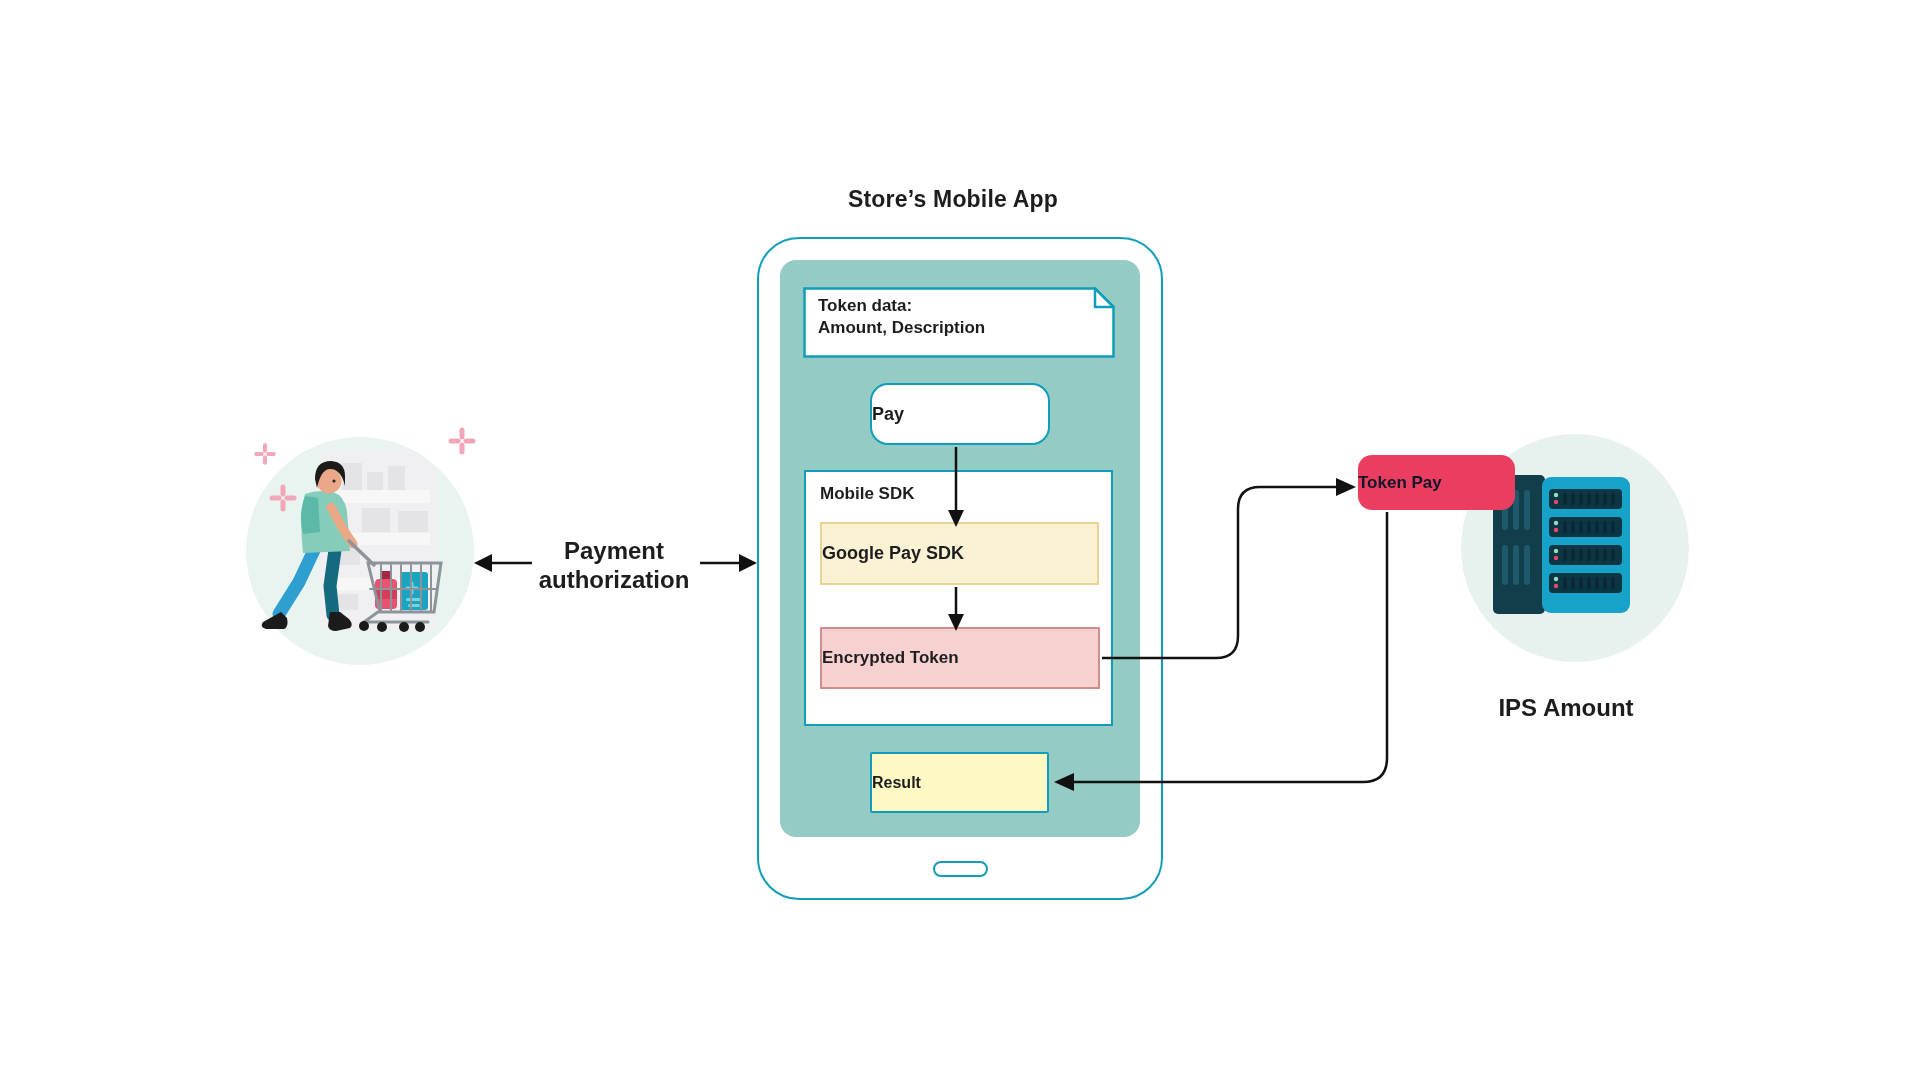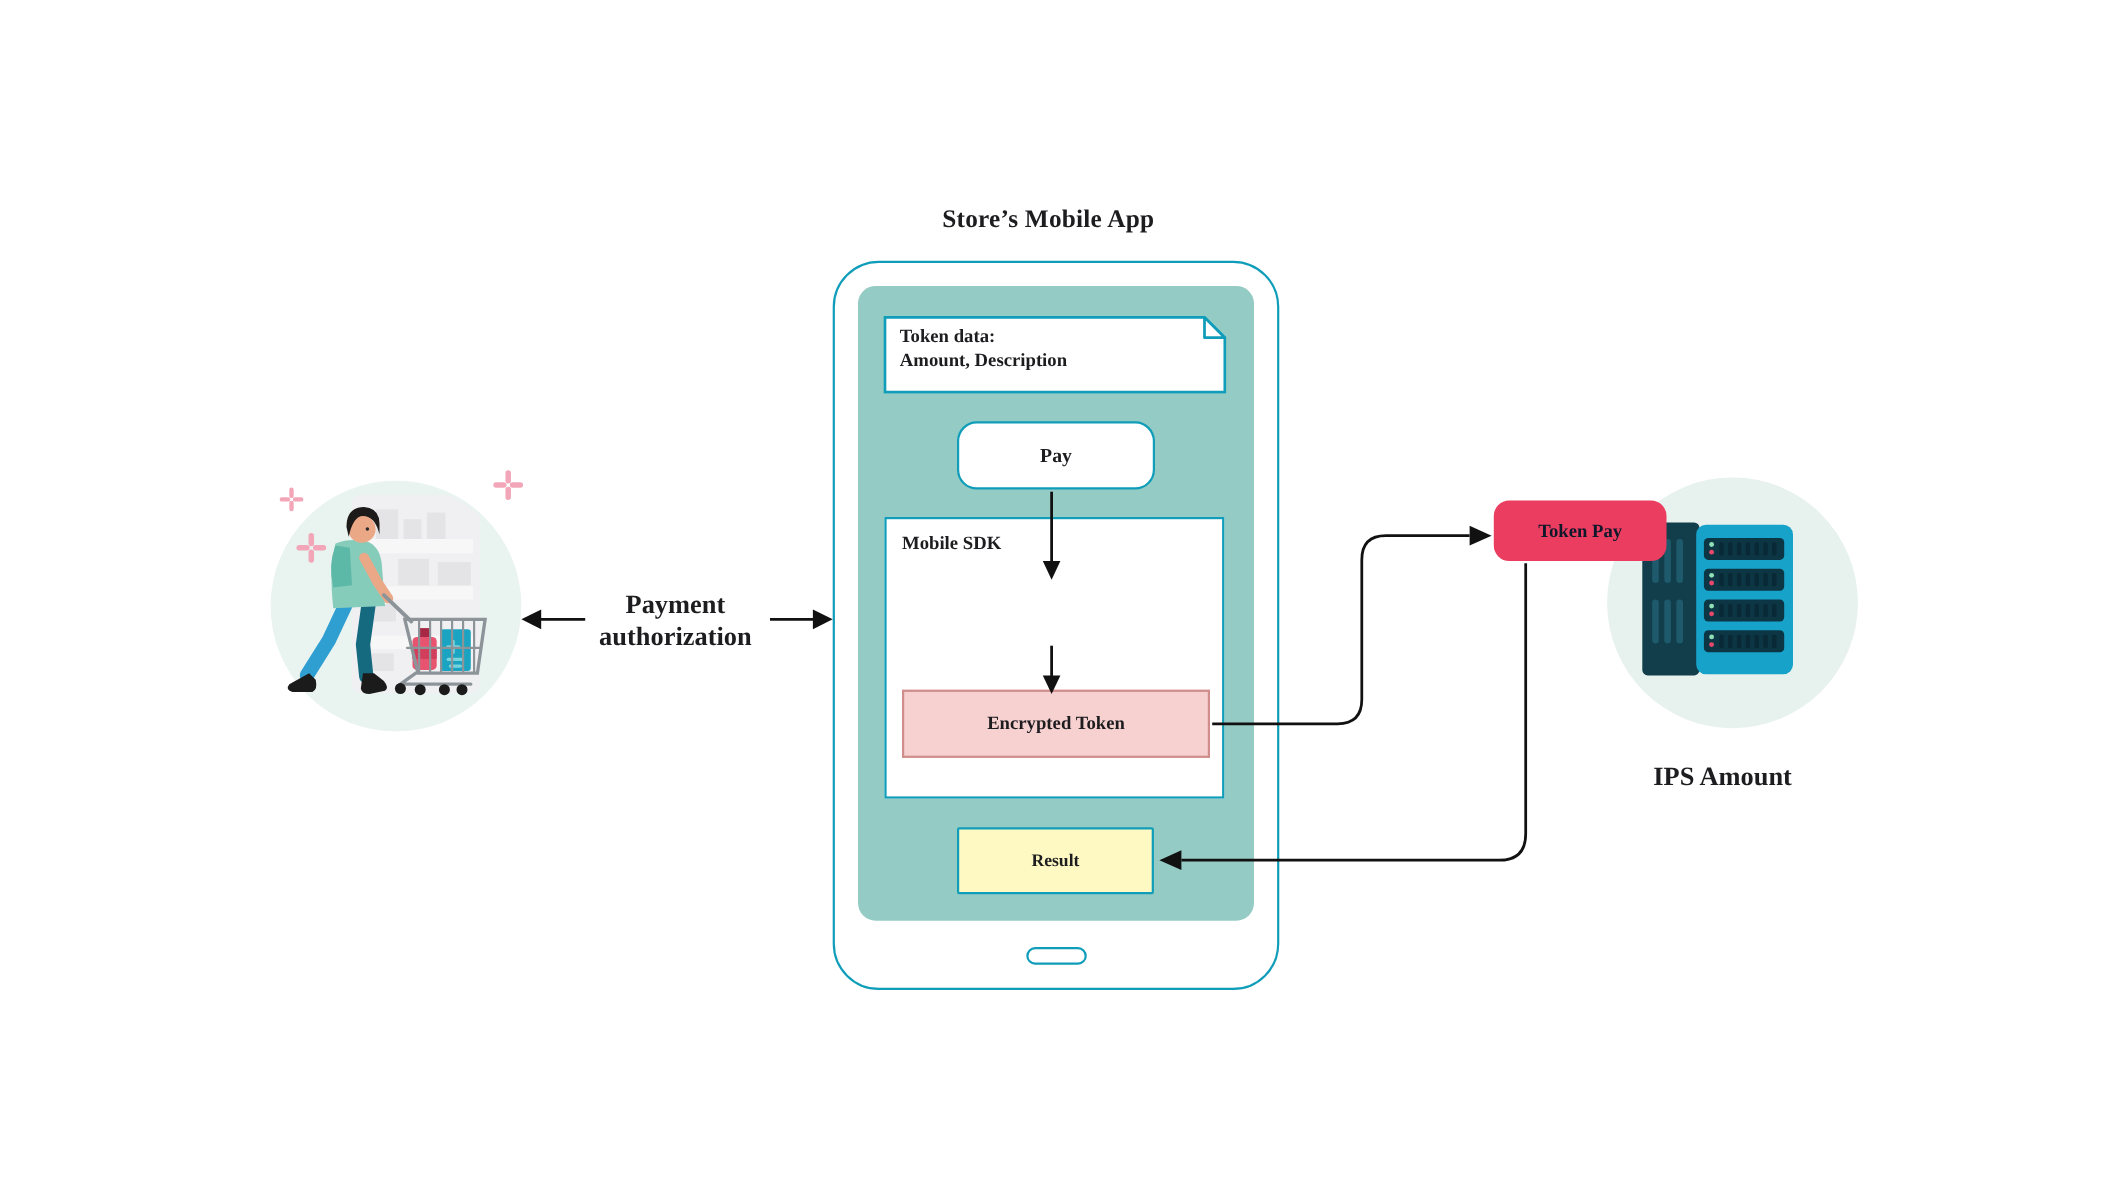--- a/index.html
+++ b/index.html
@@ -1,19 +1,19 @@
 <!DOCTYPE html>
 <html><head>
 <meta charset="utf-8">
 <style>
   html,body{margin:0;padding:0;background:#ffffff;}
   .canvas{position:relative;width:1920px;height:1080px;background:#ffffff;overflow:hidden;
-          font-family:Liberation Serif, serif;color:#1d1d20;}
+          font-family:Liberation Sans, sans-serif;color:#1d1d20;}
   .abs{position:absolute;}
-  .center{display:flex;align-items:center;justify-content:center;text-align:center;}
+  .center{display:flex;align-items:center;justify-content:flex-start;text-align:center;}
 
   .diagram-title{left:753px;top:186px;width:400px;font-size:23px;font-weight:bold;text-align:center;letter-spacing:.2px;}
 
   .phone{left:757px;top:237px;width:406px;height:663px;border:2.5px solid #109db9;border-radius:42px;background:#ffffff;box-sizing:border-box;z-index:2;}
   .screen{left:780px;top:260px;width:360px;height:577px;background:#95cbc5;border-radius:16px;z-index:2;}
 
   .order-box{left:803px;top:287px;width:312px;height:71px;z-index:3;}
   .order-text{left:818px;top:295px;width:280px;font-size:17px;font-weight:bold;line-height:22px;z-index:4;}
 
   .pay-btn{left:870px;top:383px;width:180px;height:62px;background:#ffffff;border:2.5px solid #109db9;border-radius:18px;box-sizing:border-box;font-size:18px;font-weight:bold;z-index:3;}
@@ -183,20 +183,23 @@
     <div>Amount, Description</div>
   </div>
 
   <div class="abs pay-btn center">
     <span>Pay</span>
   </div>
 
   <div class="abs assist-box"></div>
   <div class="abs assist-label">Mobile SDK</div>
 
+  <div class="abs gpay-box center">
+    <span>Google Pay SDK</span>
+  </div>
 
   <div class="abs enc-box center">
     <span>Encrypted Token</span>
   </div>
 
   <div class="abs result-box center">
     <span>Result</span>
   </div>
 
   <div class="abs home-pill"></div>

